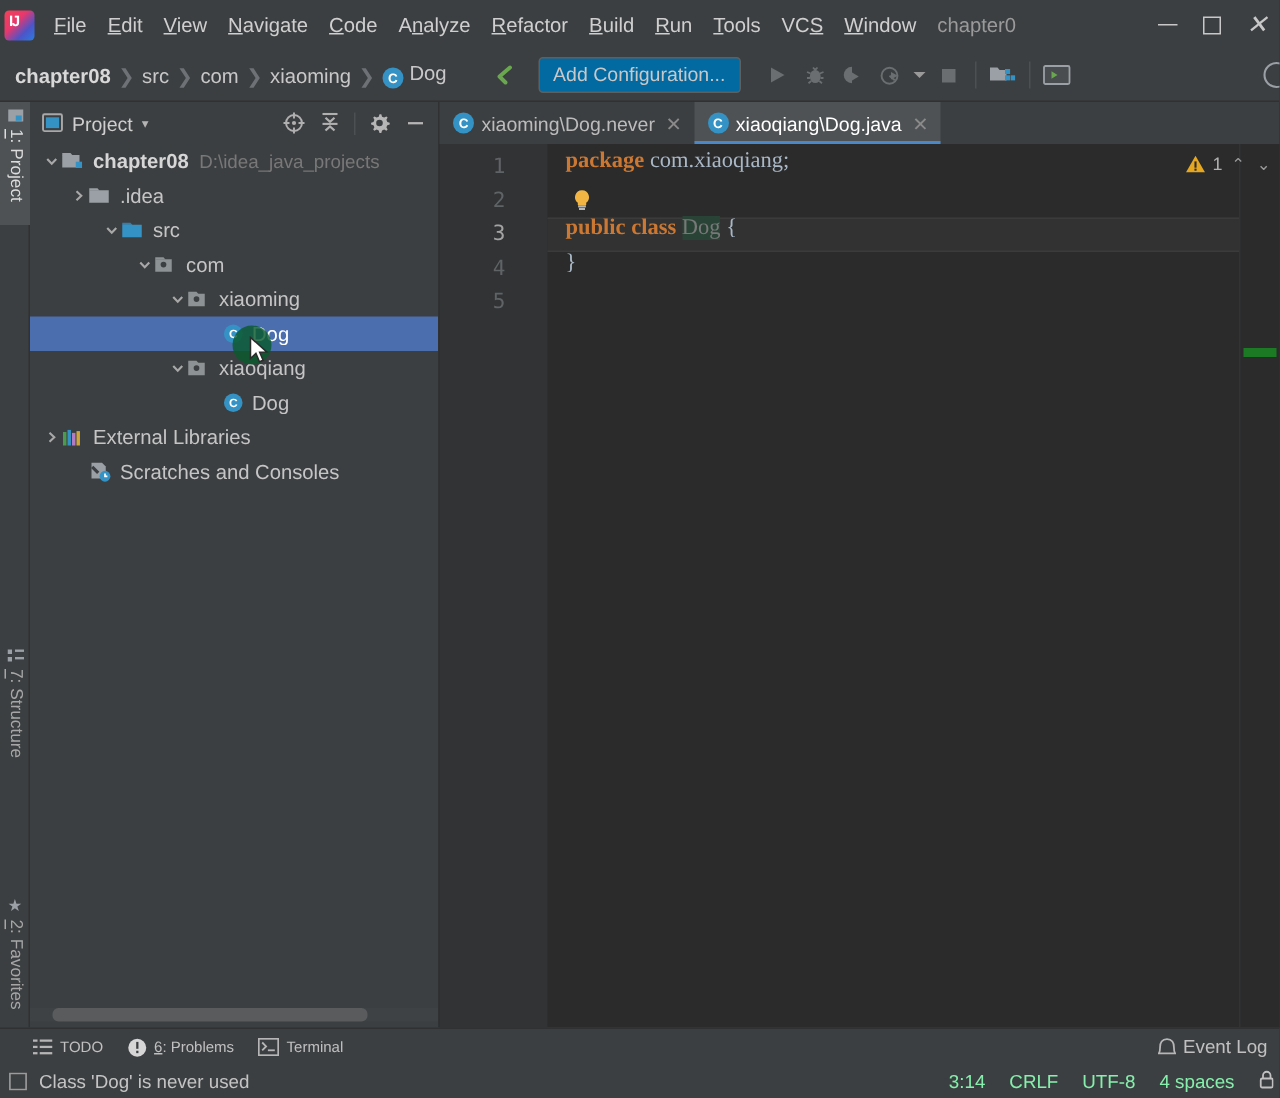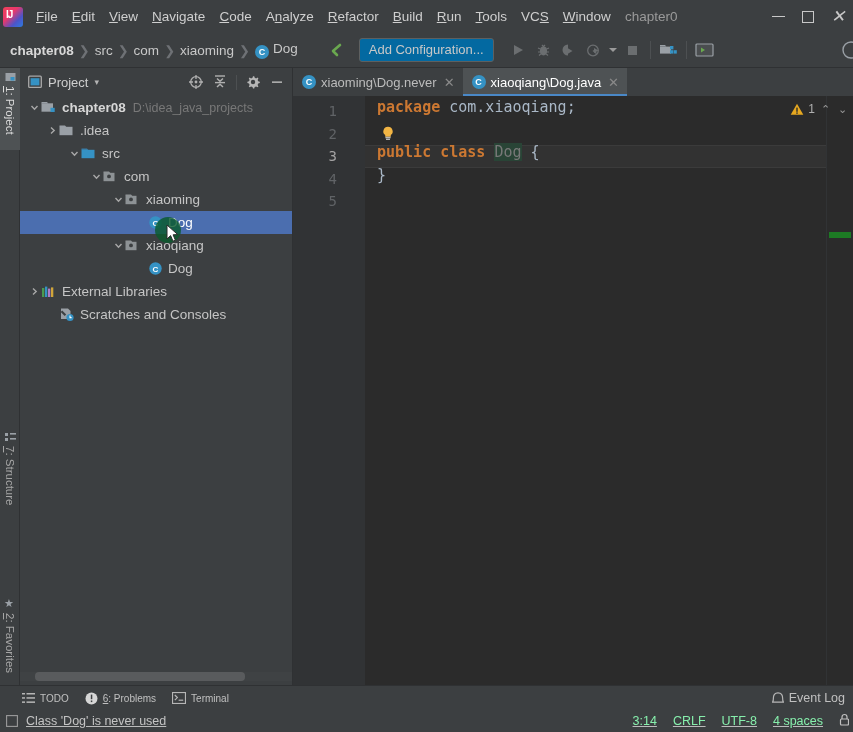--- a/index.html
+++ b/index.html
@@ -136,21 +136,21 @@
   }
   .gutter-line.cur { color: #a4a3a3; }
   .bulb {
     position: absolute; left: 88px; width: 14px; height: 14px;
   }
   .code {
     position: absolute; left: 72px; top: 0; right: 27px; bottom: 0;
     font-family: "DejaVu Sans Mono", monospace; font-size: 15px; line-height: 22.5px;
     color: #a9b7c6; padding-left: 12px; white-space: pre;
   }
-  .cl { position: absolute; left: 0; right: 12px; height: 22.5px; padding-left: 12px; }
+  .cl { position: absolute; left: 0; right: 12px; height: 22.5px; padding-left: 12px; font-family: Liberation Serif, serif; }
   .cur-line {
     position: absolute; left: 72px; right: 27px; height: 23px;
     background: #323232; border-top: 1px solid #3b3b3b; border-bottom: 1px solid #3b3b3b;
   }
   .kw { color: #cc7832; font-weight: bold; }
   .pl { color: #a9b7c6; }
   .unused { color: #787878; background: #294436; }
   .right-gutter {
     position: absolute; right: 0; top: 0; width: 27px; bottom: 0; background: #2b2b2b;
     border-left: 1px solid #313335;
@@ -167,21 +167,21 @@
     position: absolute; left: 0; top: 685px; width: 853px; height: 25px;
     background: #3c3f41; border-top: 1px solid #2f3133;
     display: flex; align-items: center; padding-left: 22px; gap: 16px;
   }
   .tw-btn { display: flex; align-items: center; gap: 5px; font-size: 10px; color: #c0c0c0; }
   .tw-btn .num { text-decoration: underline; }
   .tw-right { margin-left: auto; display: flex; align-items: center; gap: 5px; padding-right: 8px; }
 
   .statusbar {
     position: absolute; left: 0; top: 710px; width: 853px; height: 22px;
-    background: #3c3f41; display: flex; align-items: center; padding-left: 6px; gap: 8px; text-decoration: underline;
+    background: #3c3f41; display: flex; align-items: center; padding-left: 6px; gap: 8px;
   }
   .status-msg { font-size: 12.5px; color: #c4c4c4; }
   .status-right { margin-left: auto; display: flex; align-items: center; gap: 16px; padding-right: 4px; }
   .status-right span { font-size: 12.5px; color: #86efac; }
 
   
   .click-dot {
     position: absolute; width: 26px; height: 26px; border-radius: 50%;
     background: rgba(10,90,45,0.82); pointer-events: none;
   }

